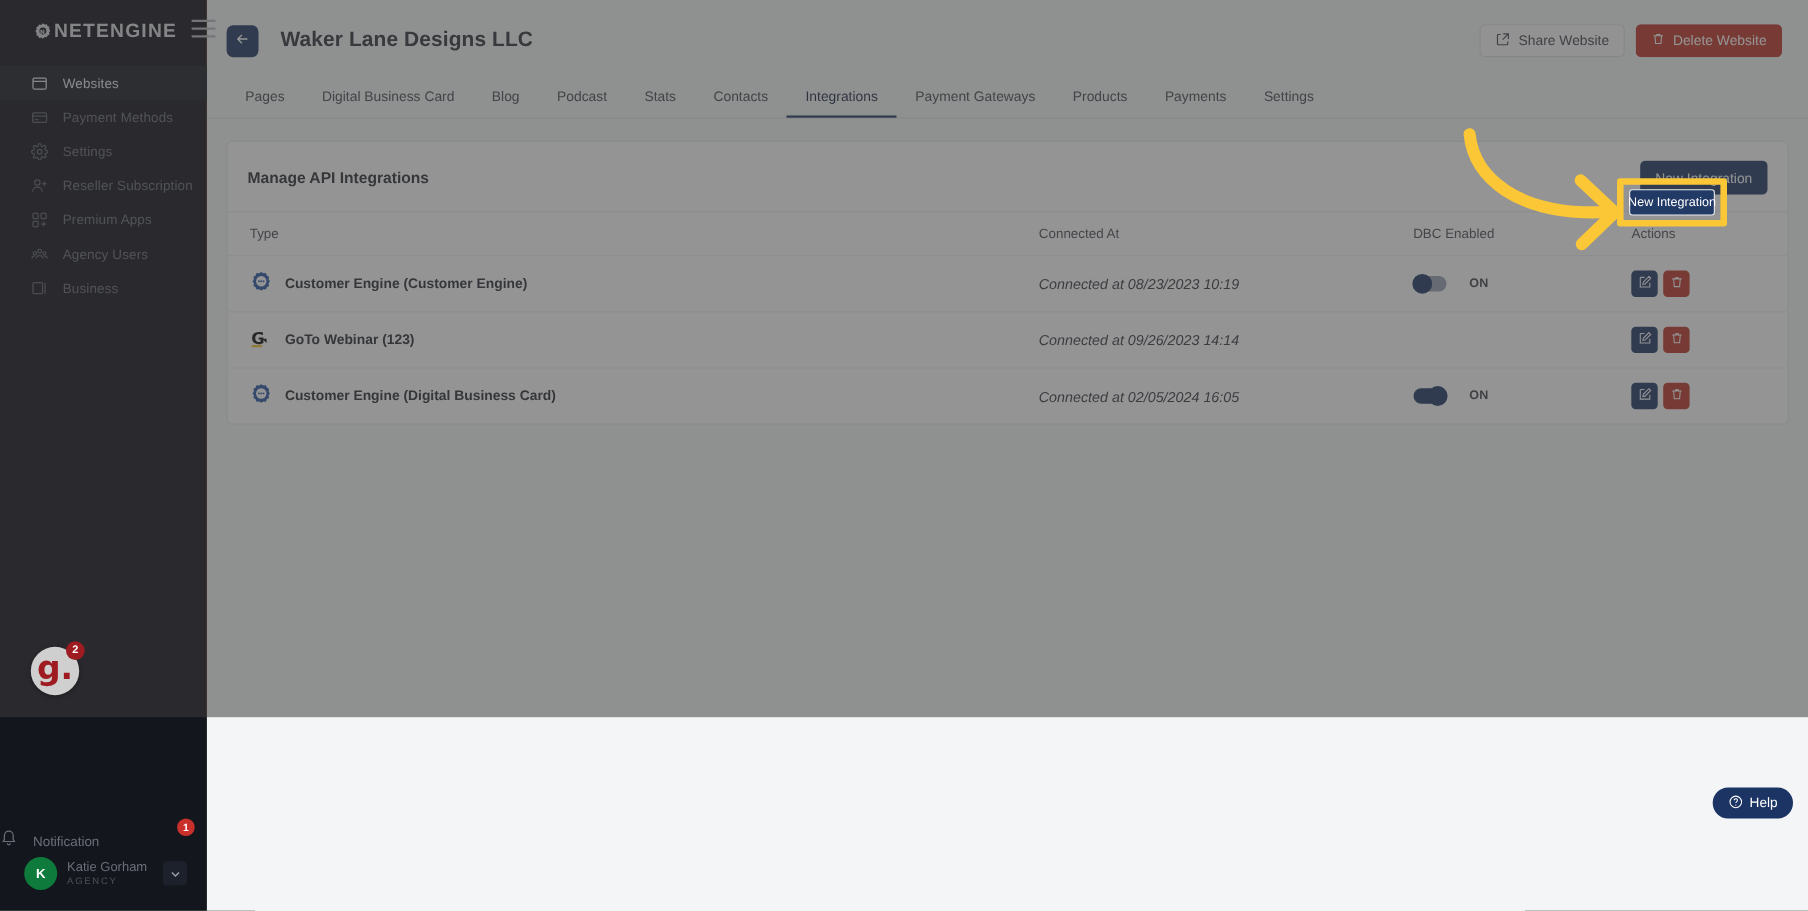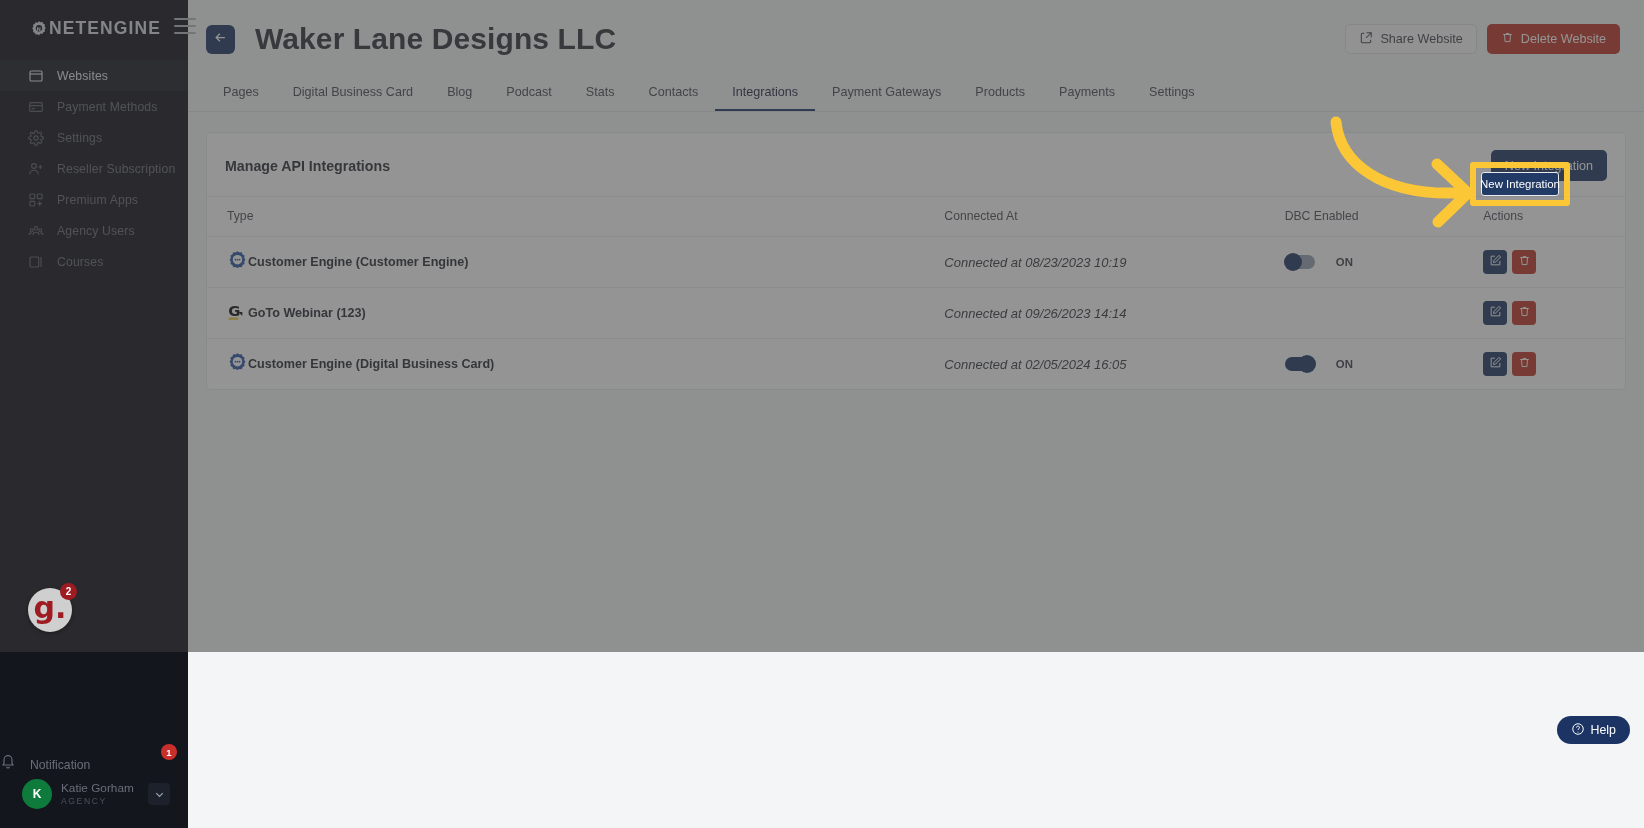--- a/index.html
+++ b/index.html
@@ -91,21 +91,21 @@
 
   
   #main { position: absolute; left: 188px; top: 0; right: 0; height: 828px; background: #f4f5f7; }
   .topbar { padding: 22px 24px 0 18px; }
   .title-row { display: flex; align-items: center; }
   .back-btn {
     width: 29px; height: 29px; border-radius: 6px; background: #223a66;
     color: #fff; display: flex; align-items: center; justify-content: center;
     font-size: 15px; cursor: pointer; border: none; flex: 0 0 29px;
   }
-  .page-title { margin-left: 20px; font-size: 30px; font-weight: 700; color: #32353d; letter-spacing: .1px; }
+  .page-title { margin-left: 20px; font-size: 19px; font-weight: 700; color: #32353d; letter-spacing: .1px; }
   .title-actions { margin-left: auto; display: flex; gap: 10px; align-items: center; }
   .btn {
     display: inline-flex; align-items: center; gap: 7px;
     height: 30px; padding: 0 13px; border-radius: 5px;
     font-size: 12.6px; cursor: pointer; border: 1px solid transparent;
     white-space: nowrap;
   }
   .btn-light { background: #fbfbfc; border-color: #dfe1e6; color: #43464f; }
   .btn-danger { background: #c0392b; color: #fff; }
 
@@ -135,21 +135,21 @@
     text-align: left; font-size: 12.2px; font-weight: 400; color: #4e515a;
     padding: 12px 10px 13px 0; border-bottom: 1px solid #edeef2;
   }
   thead th:first-child { padding-left: 20px; }
   tbody td {
     font-size: 12.3px; color: #34373f; padding: 13px 10px 13px 0;
     border-bottom: 1px solid #edeef2; vertical-align: middle;
   }
   tbody tr:last-child td { border-bottom: none; }
   tbody td:first-child { padding-left: 20px; }
-  .type-cell { display: flex; align-items: center; }
+  .type-cell { display: flex; align-items: center; gap: 11px; }
   .type-name { font-weight: 700; font-size: 12.6px; color: #2d3039; }
   .conn { font-style: italic; color: #3a3d45; font-size: 13px; }
 
   .toggle-wrap { display: flex; align-items: center; gap: 21px; }
   .toggle {
     width: 30px; height: 14px; border-radius: 9px; position: relative;
     background: #9aa3b4; cursor: pointer; flex: 0 0 30px;
   }
   .toggle .knob {
     position: absolute; top: -2px; left: -1px;
@@ -282,21 +282,21 @@
         <span>Agency Users</span>
       </a>
 
       <a class="nav-item">
         <span class="ico">
           <svg viewBox="0 0 24 24" fill="none" stroke="currentColor" stroke-width="1.7">
               <rect x="3" y="4.5" width="13" height="15" rx="1.5"></rect>
               <path d="M19.5 4.5v15"></path>
             </svg>
         </span>
-        <span>Courses</span>
+        <span>Business</span>
       </a>
     </nav>
 
     <div class="sidebar-bottom">
       <div class="notif-row">
         <span class="ico">
           <svg viewBox="0 0 24 24" width="16" height="16" fill="none" stroke="currentColor" stroke-width="1.7">
               <path d="M18 15.5V10a6 6 0 10-12 0v5.5L4.5 18h15z"></path>
               <path d="M10 20.5a2 2 0 004 0"></path>
             </svg>

